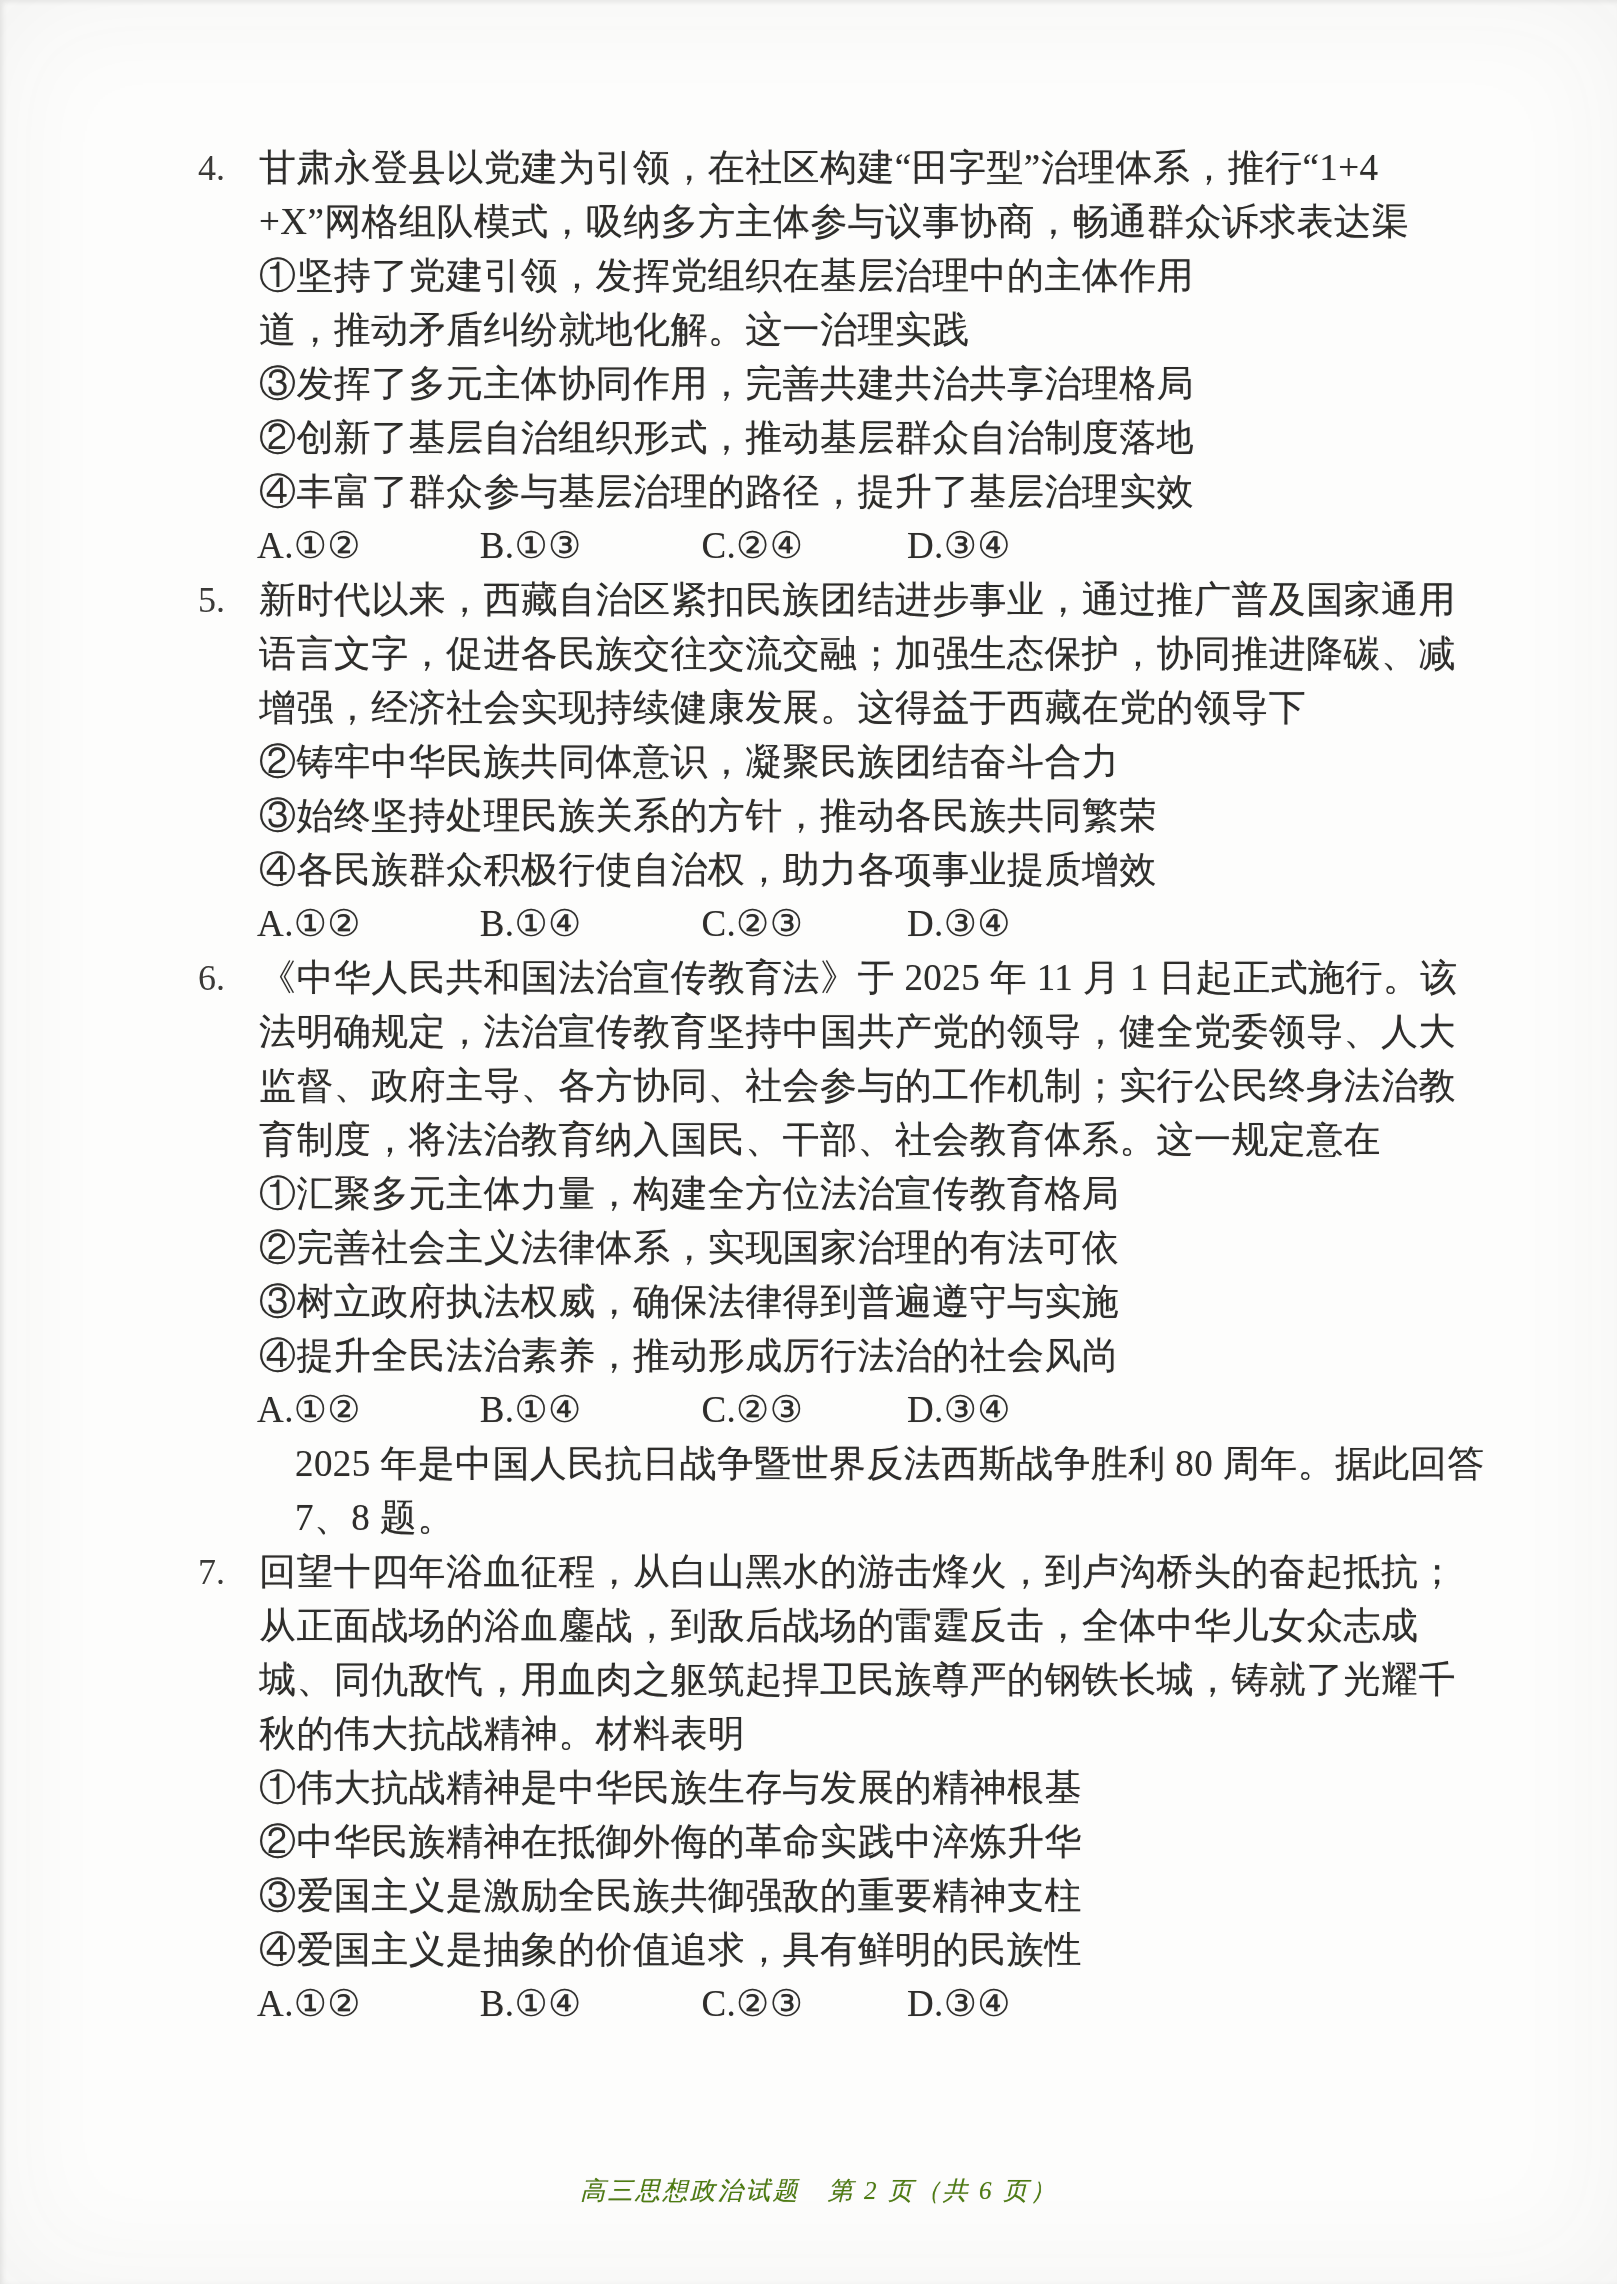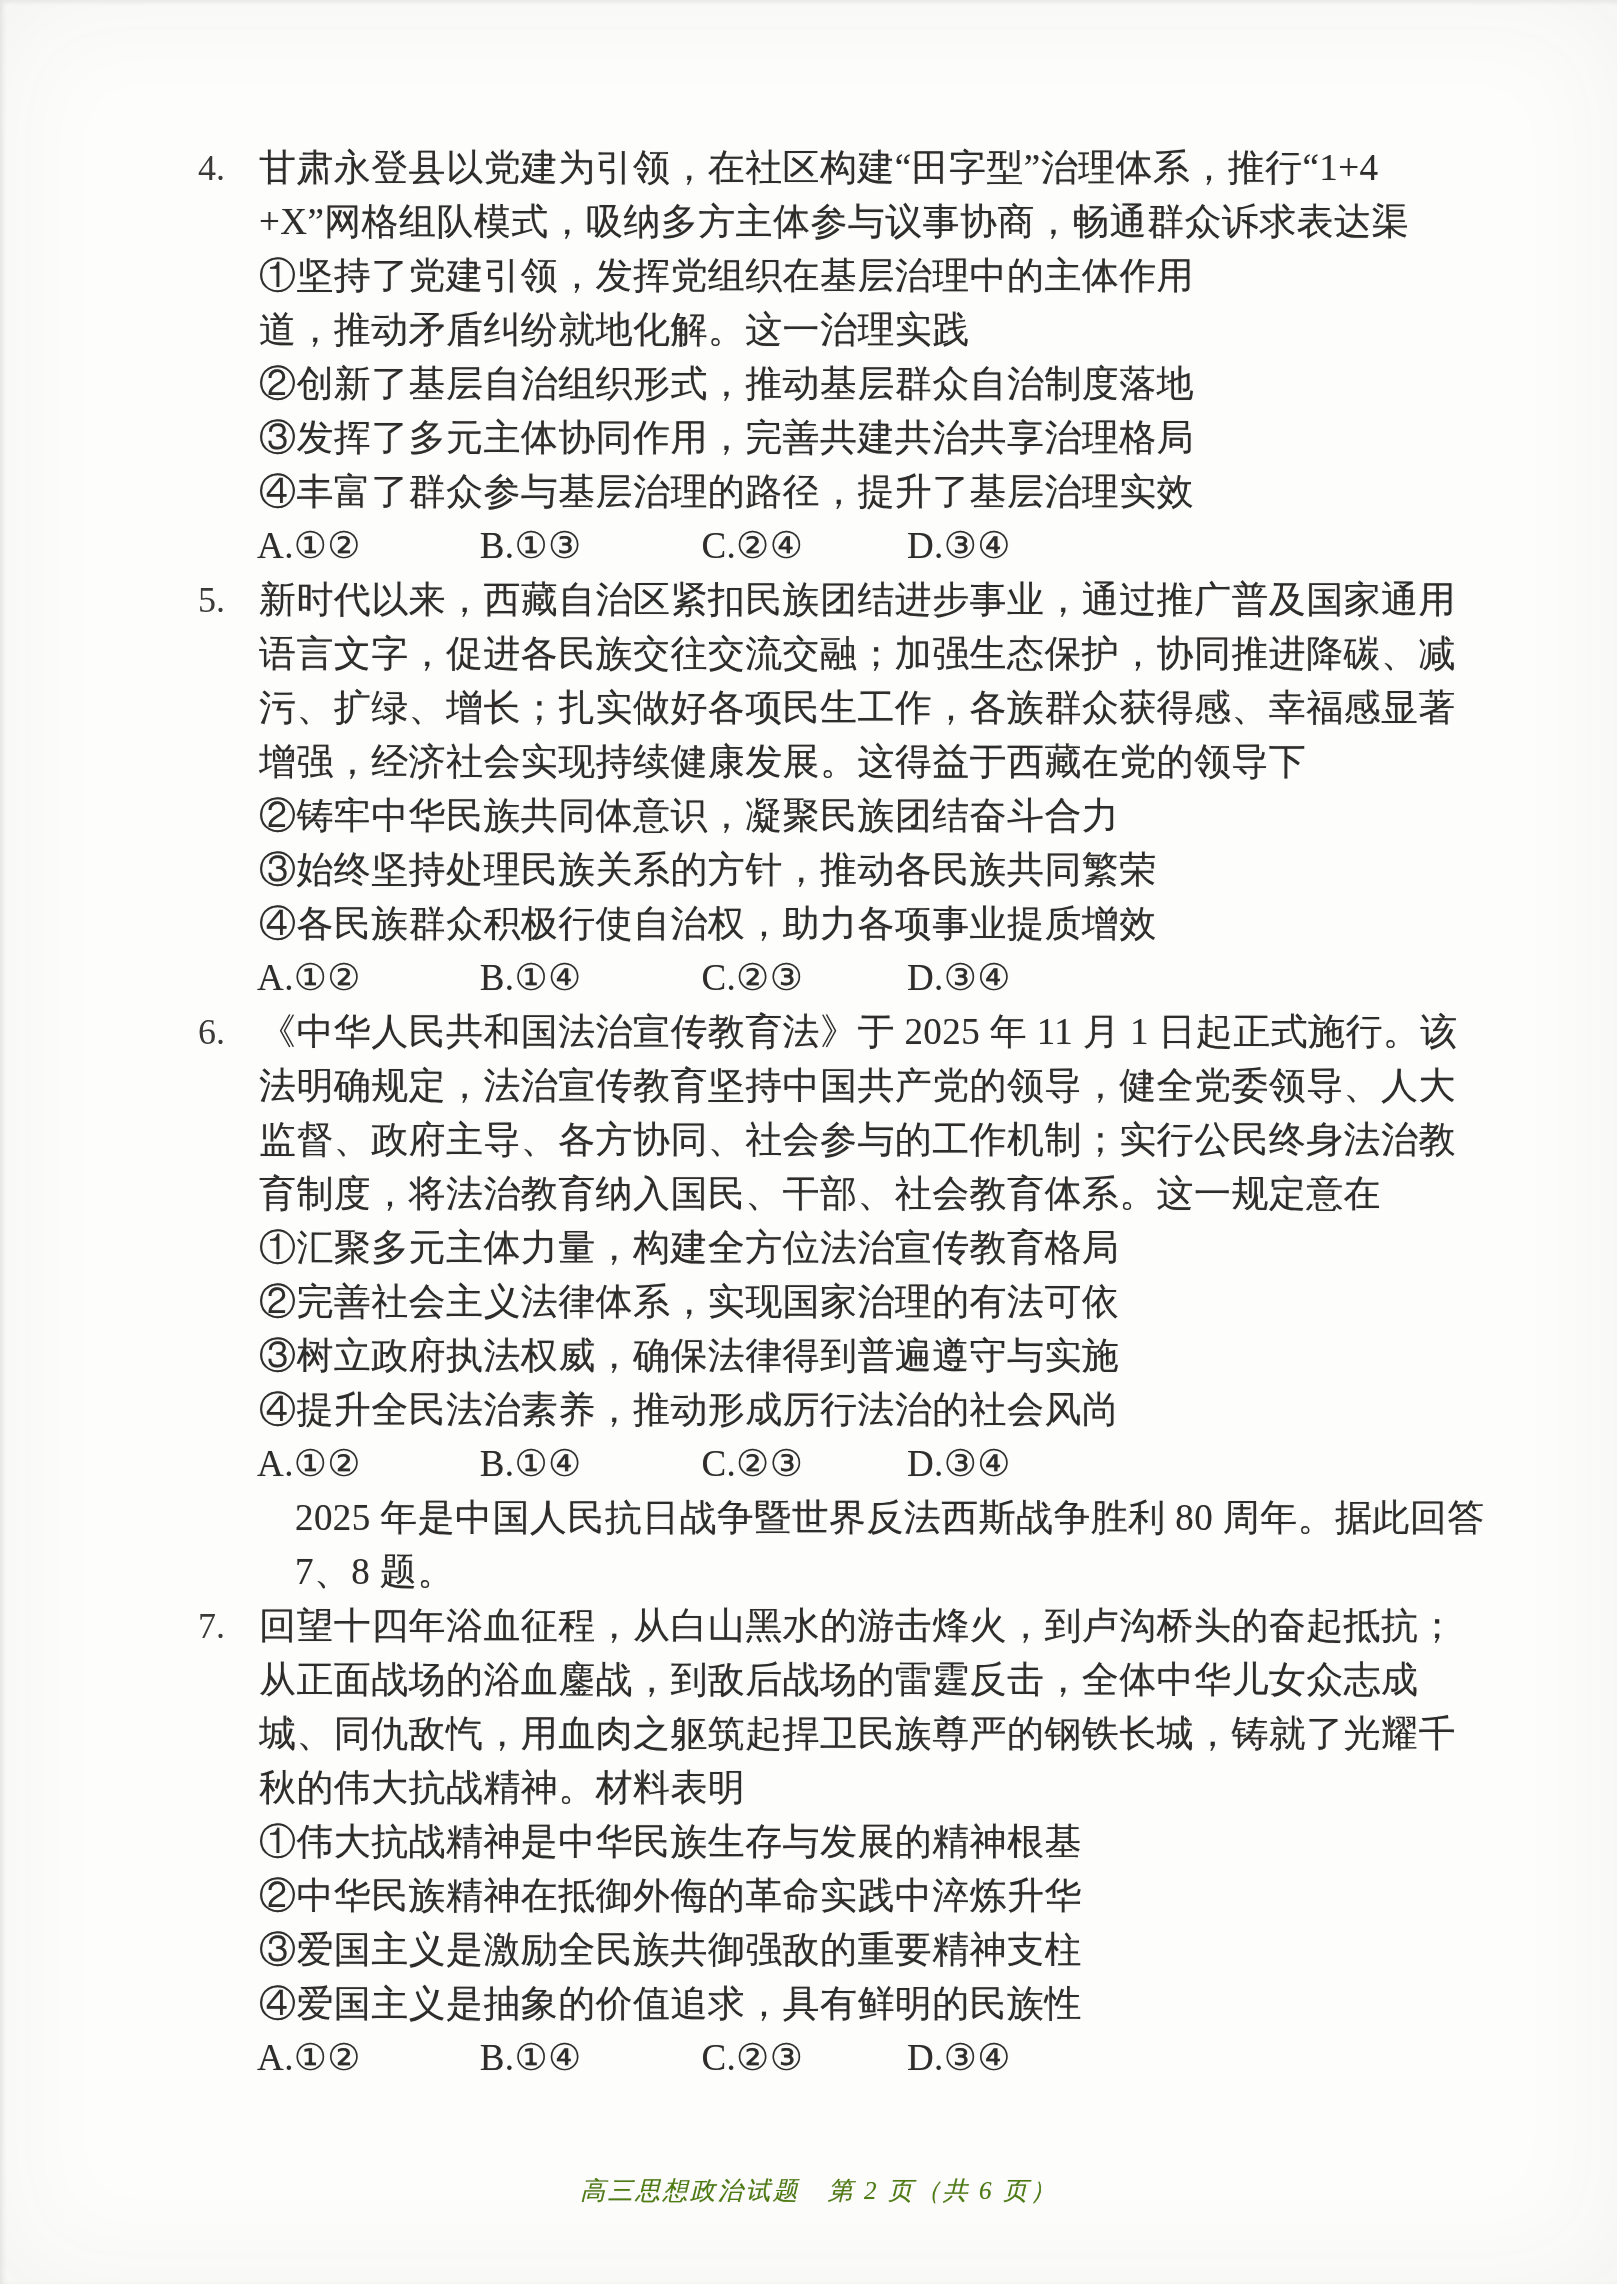--- a/index.html
+++ b/index.html
@@ -54,36 +54,35 @@
 
 <div class="page">
   <div class="content">
 
     <section class="question">
       <span class="qnum">4.</span>
       <div class="line">甘肃永登县以党建为引领，在社区构建“田字型”治理体系，推行“1+4</div>
       <div class="line">+X”网格组队模式，吸纳多方主体参与议事协商，畅通群众诉求表达渠</div>
       <div class="line">①坚持了党建引领，发挥党组织在基层治理中的主体作用</div>
       <div class="line">道，推动矛盾纠纷就地化解。这一治理实践</div>
+      <div class="line">③发挥了多元主体协同作用，完善共建共治共享治理格局</div>
       <div class="line">②创新了基层自治组织形式，推动基层群众自治制度落地</div>
-      <div class="line">③发挥了多元主体协同作用，完善共建共治共享治理格局</div>
       <div class="line">④丰富了群众参与基层治理的路径，提升了基层治理实效</div>
       <div class="line choices">
         <span class="choice">A.①②</span>
         <span class="choice">B.①③</span>
         <span class="choice">C.②④</span>
         <span class="choice">D.③④</span>
       </div>
     </section>
 
     <section class="question">
       <span class="qnum">5.</span>
       <div class="line">新时代以来，西藏自治区紧扣民族团结进步事业，通过推广普及国家通用</div>
       <div class="line">语言文字，促进各民族交往交流交融；加强生态保护，协同推进降碳、减</div>
-      <div class="line">污、扩绿、增长；扎实做好各项民生工作，各族群众获得感、幸福感显著</div>
       <div class="line">增强，经济社会实现持续健康发展。这得益于西藏在党的领导下</div>
       <div class="line">②铸牢中华民族共同体意识，凝聚民族团结奋斗合力</div>
       <div class="line">③始终坚持处理民族关系的方针，推动各民族共同繁荣</div>
       <div class="line">④各民族群众积极行使自治权，助力各项事业提质增效</div>
       <div class="line choices">
         <span class="choice">A.①②</span>
         <span class="choice">B.①④</span>
         <span class="choice">C.②③</span>
         <span class="choice">D.③④</span>
       </div>

